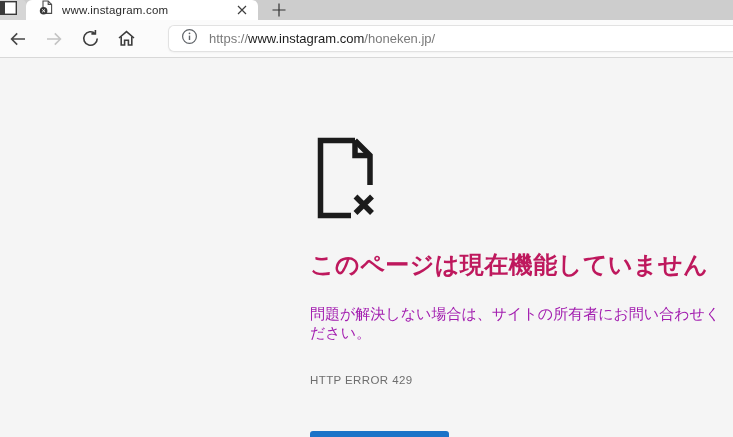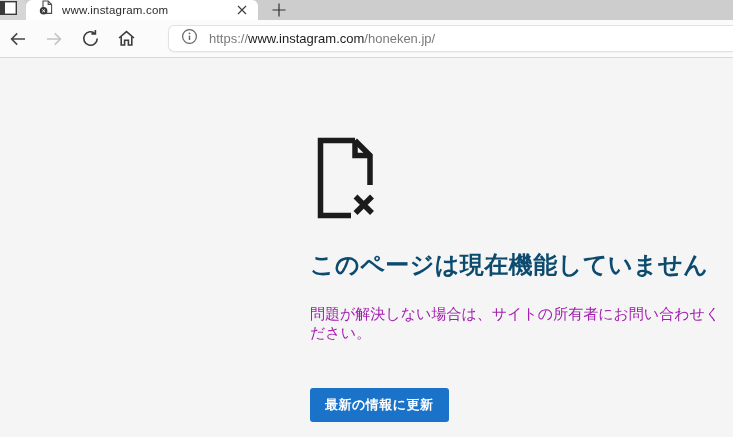--- a/index.html
+++ b/index.html
@@ -93,21 +93,21 @@
   .content {
     height: 378px;
     background: #f5f5f5;
     padding-left: 310px;
   }
   .err-icon { display: block; margin-top: 79px; }
   .err-title {
     margin-top: 30px;
     font-size: 24px;
     font-weight: bold;
-    color: #0c4a6e;
+    color: #be185d;
     letter-spacing: .5px;
   }
   .err-msg {
     margin-top: 24px;
     font-size: 15px;
     color: #a21caf;
   }
   .err-code {
     margin-top: 31px;
     font-size: 11.5px;
@@ -215,15 +215,16 @@
       <path d="M45 3.5 L60 18.5 V48"></path>
       <path d="M45 3.5 V18.5 H60"></path>
       <path d="M45.5 59.5 L62 76 M62 59.5 L45.5 76"></path>
     </g>
   </svg>
 
   <div class="err-title">このページは現在機能していません</div>
 
   <div class="err-msg">問題が解決しない場合は、サイトの所有者にお問い合わせください。</div>
 
+  <div class="err-code">HTTP ERROR 429</div>
 
   <button class="refresh-btn" style="background-color: rgb(26, 115, 200);">最新の情報に更新</button>
 </div>
 
 </body></html>

